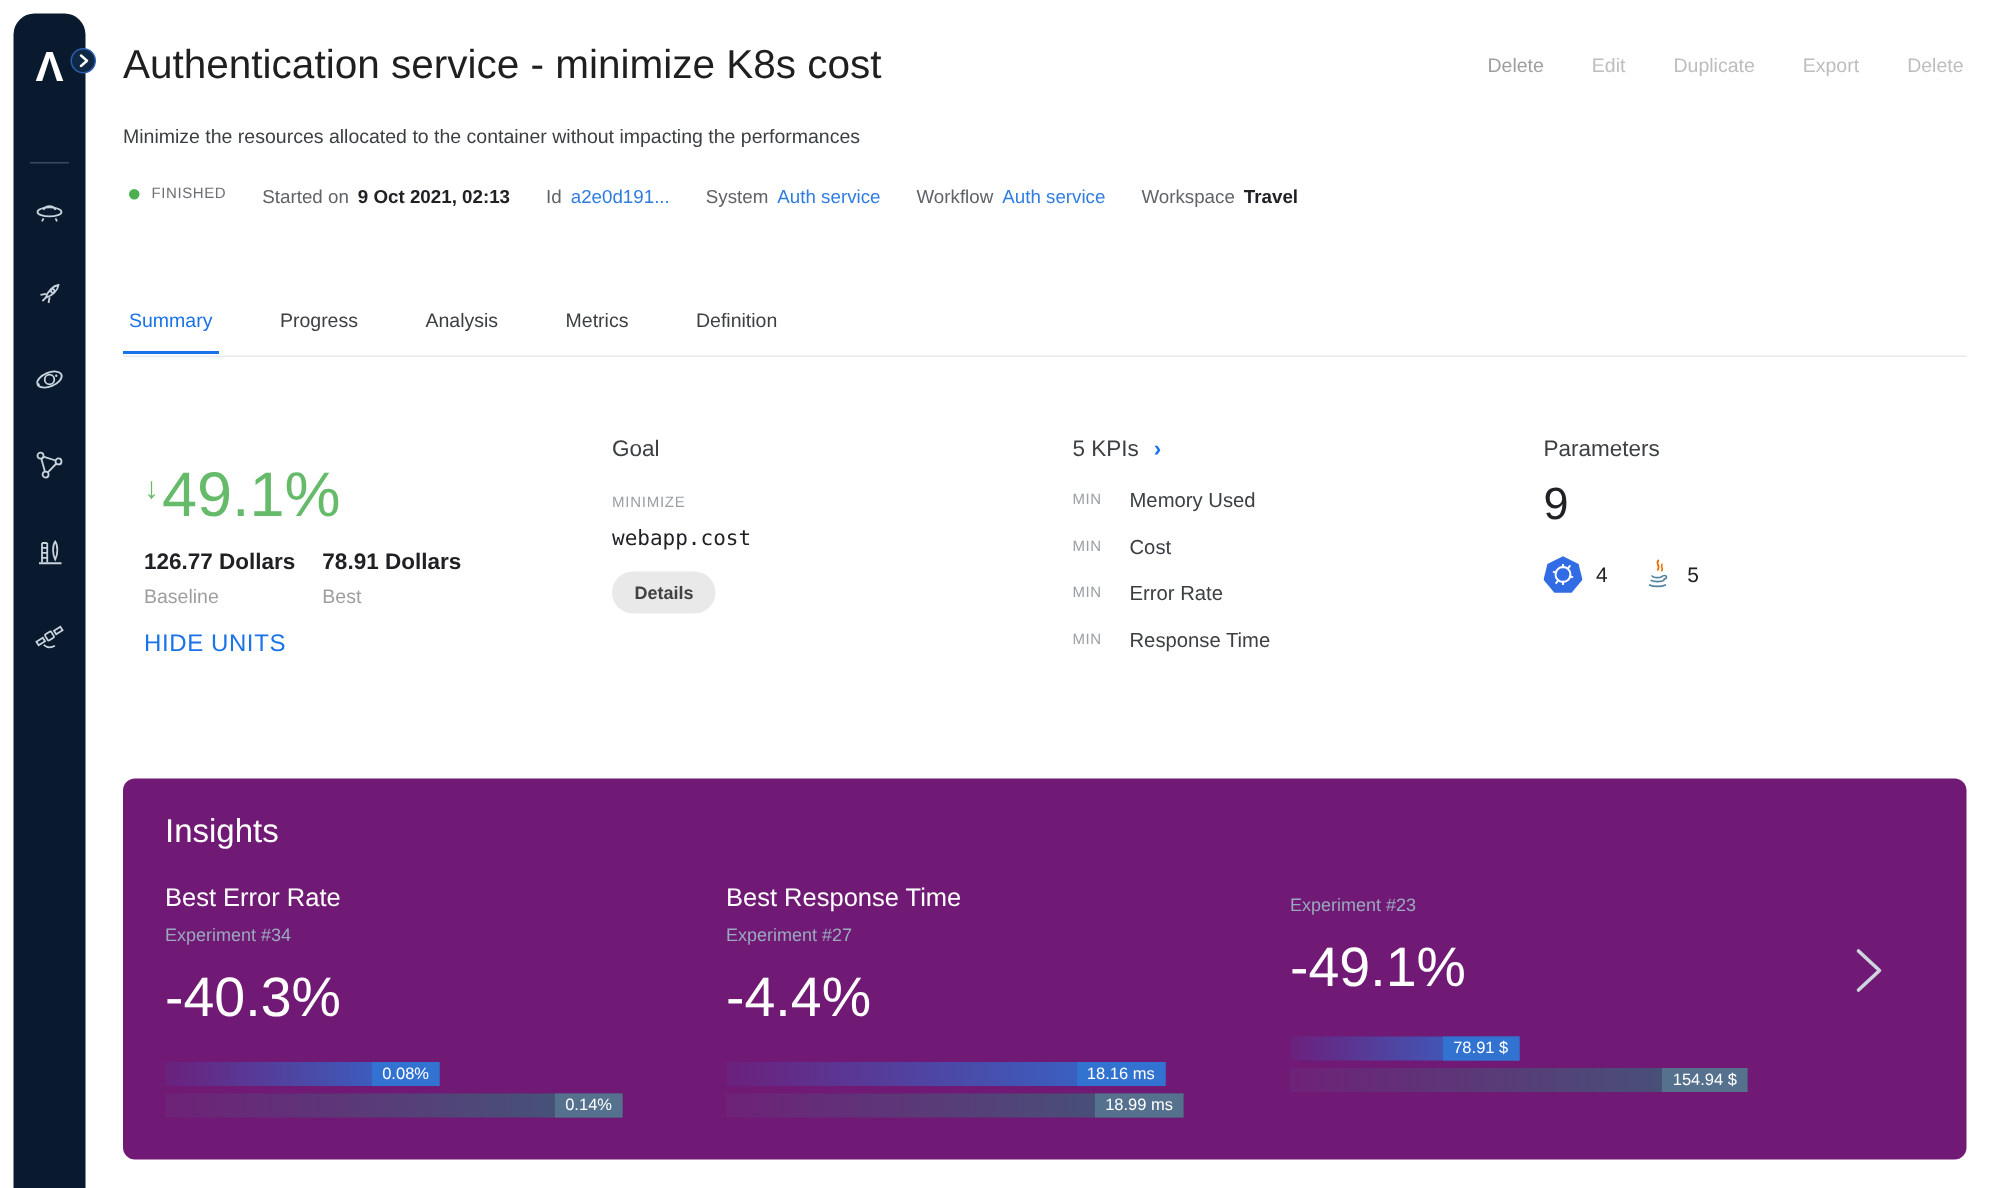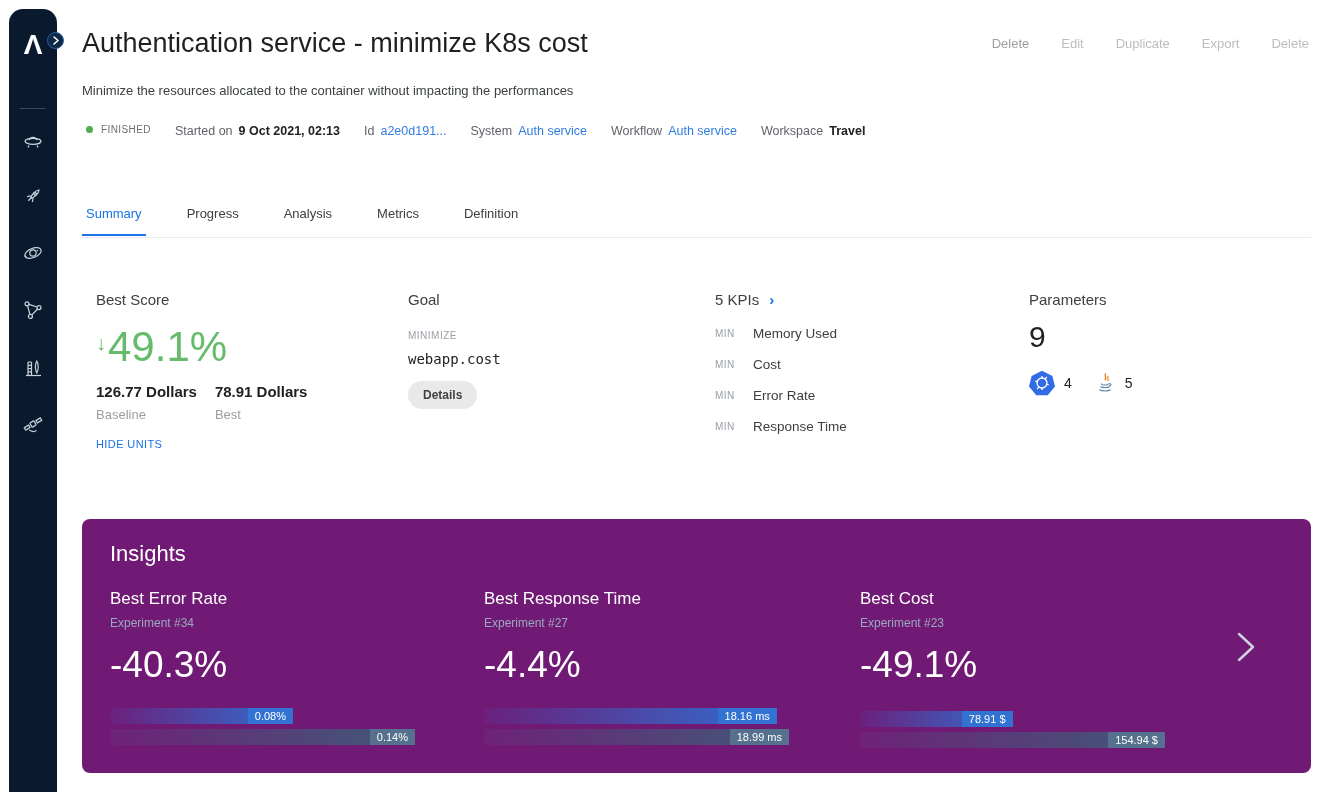--- a/index.html
+++ b/index.html
@@ -54,21 +54,21 @@
   .col-kpis  { left:715px; width:290px; }
   .col-params{ left:1029px; width:280px; }
   .col-heading { font-size:15px; color:#3c4043; }
 
   .best-score-value { margin-top:15px; color:#66bb6a; font-size:42px; font-weight:500;
                       display:flex; align-items:center; }
   .down-arrow { font-size:20px; font-weight:400; margin-right:2px; position:relative; top:-4px; }
   .score-values { margin-top:12px; display:flex; gap:18px; }
   .score-item .val { font-size:15px; font-weight:700; color:#202124; }
   .score-item .lbl { font-size:13px; color:#9e9e9e; margin-top:7px; }
-  .hide-units { margin-top:16px; font-size:11px; letter-spacing:.4px; color:#1a73e8;
+  .hide-units { margin-top:16px; font-size:16px; letter-spacing:.4px; color:#1a73e8;
                 font-weight:500; cursor:pointer; }
 
   .goal-direction { margin-top:22px; font-size:10px; letter-spacing:.5px; color:#9aa0a6; }
   .goal-target { margin-top:10px; font-size:14px; color:#202124;
                  font-family:"DejaVu Sans Mono", monospace; }
   .details-btn { margin-top:14px; display:inline-block; background:#e9e9e9; border:none;
                  border-radius:16px; padding:7px 15px; font-size:12px; font-weight:700;
                  color:#424242; font-family:inherit; cursor:pointer; }
 
   .kpis-heading { display:flex; align-items:center; gap:10px; }
@@ -209,21 +209,20 @@
   <div class="tabs">
     <div class="tab active">Summary</div>
     <div class="tab">Progress</div>
     <div class="tab">Analysis</div>
     <div class="tab">Metrics</div>
     <div class="tab">Definition</div>
   </div>
   <div class="tabs-divider"></div>
 
   <div class="summary-col col-best">
-    <div class="col-heading">Best Score</div>
     <div class="best-score-value">
       <span class="down-arrow">↓</span>
       <span>49.1%</span>
     </div>
     <div class="score-values">
       <div class="score-item">
         <div class="val">126.77 Dollars</div>
         <div class="lbl">Baseline</div>
       </div>
       <div class="score-item">
@@ -324,21 +323,20 @@
         <div class="bar best" style="width: 96%;">
           <span class="chip">18.16 ms</span>
         </div>
         <div class="bar baseline" style="width: 100%;">
           <span class="chip">18.99 ms</span>
         </div>
       </div>
     </div>
 
     <div class="insight-card card-2">
-      <div class="card-title">Best Cost</div>
       <div class="card-exp">Experiment #23</div>
       <div class="card-value">-49.1%</div>
       <div class="bars">
         <div class="bar best" style="width: 50%; margin-top: 25px;">
           <span class="chip">78.91 $</span>
         </div>
         <div class="bar baseline" style="width: 100%;">
           <span class="chip">154.94 $</span>
         </div>
       </div>

